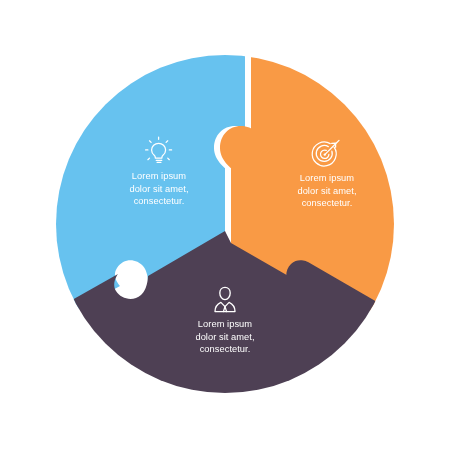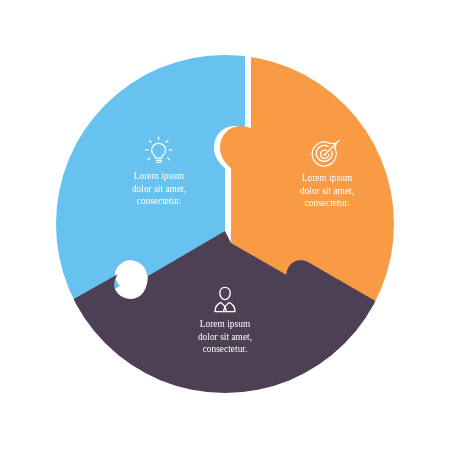--- a/index.html
+++ b/index.html
@@ -27,21 +27,21 @@
     height: 450px;
     display: block;
   }
   .segment-label {
     position: absolute;
     width: 130px;
     text-align: center;
     color: #ffffff;
     font-size: 9.3px;
     line-height: 12.6px;
-    font-family: Liberation Serif, serif;
+    font-family: Liberation Sans, sans-serif;
     letter-spacing: 0.05px;
     pointer-events: none;
   }
   .segment-label .line {
     display: block;
     white-space: nowrap;
   }
   #label-blue   { left: 94px;  top: 170px; }
   #label-orange { left: 262px; top: 172px; }
   #label-dark   { left: 160px; top: 318px; }

